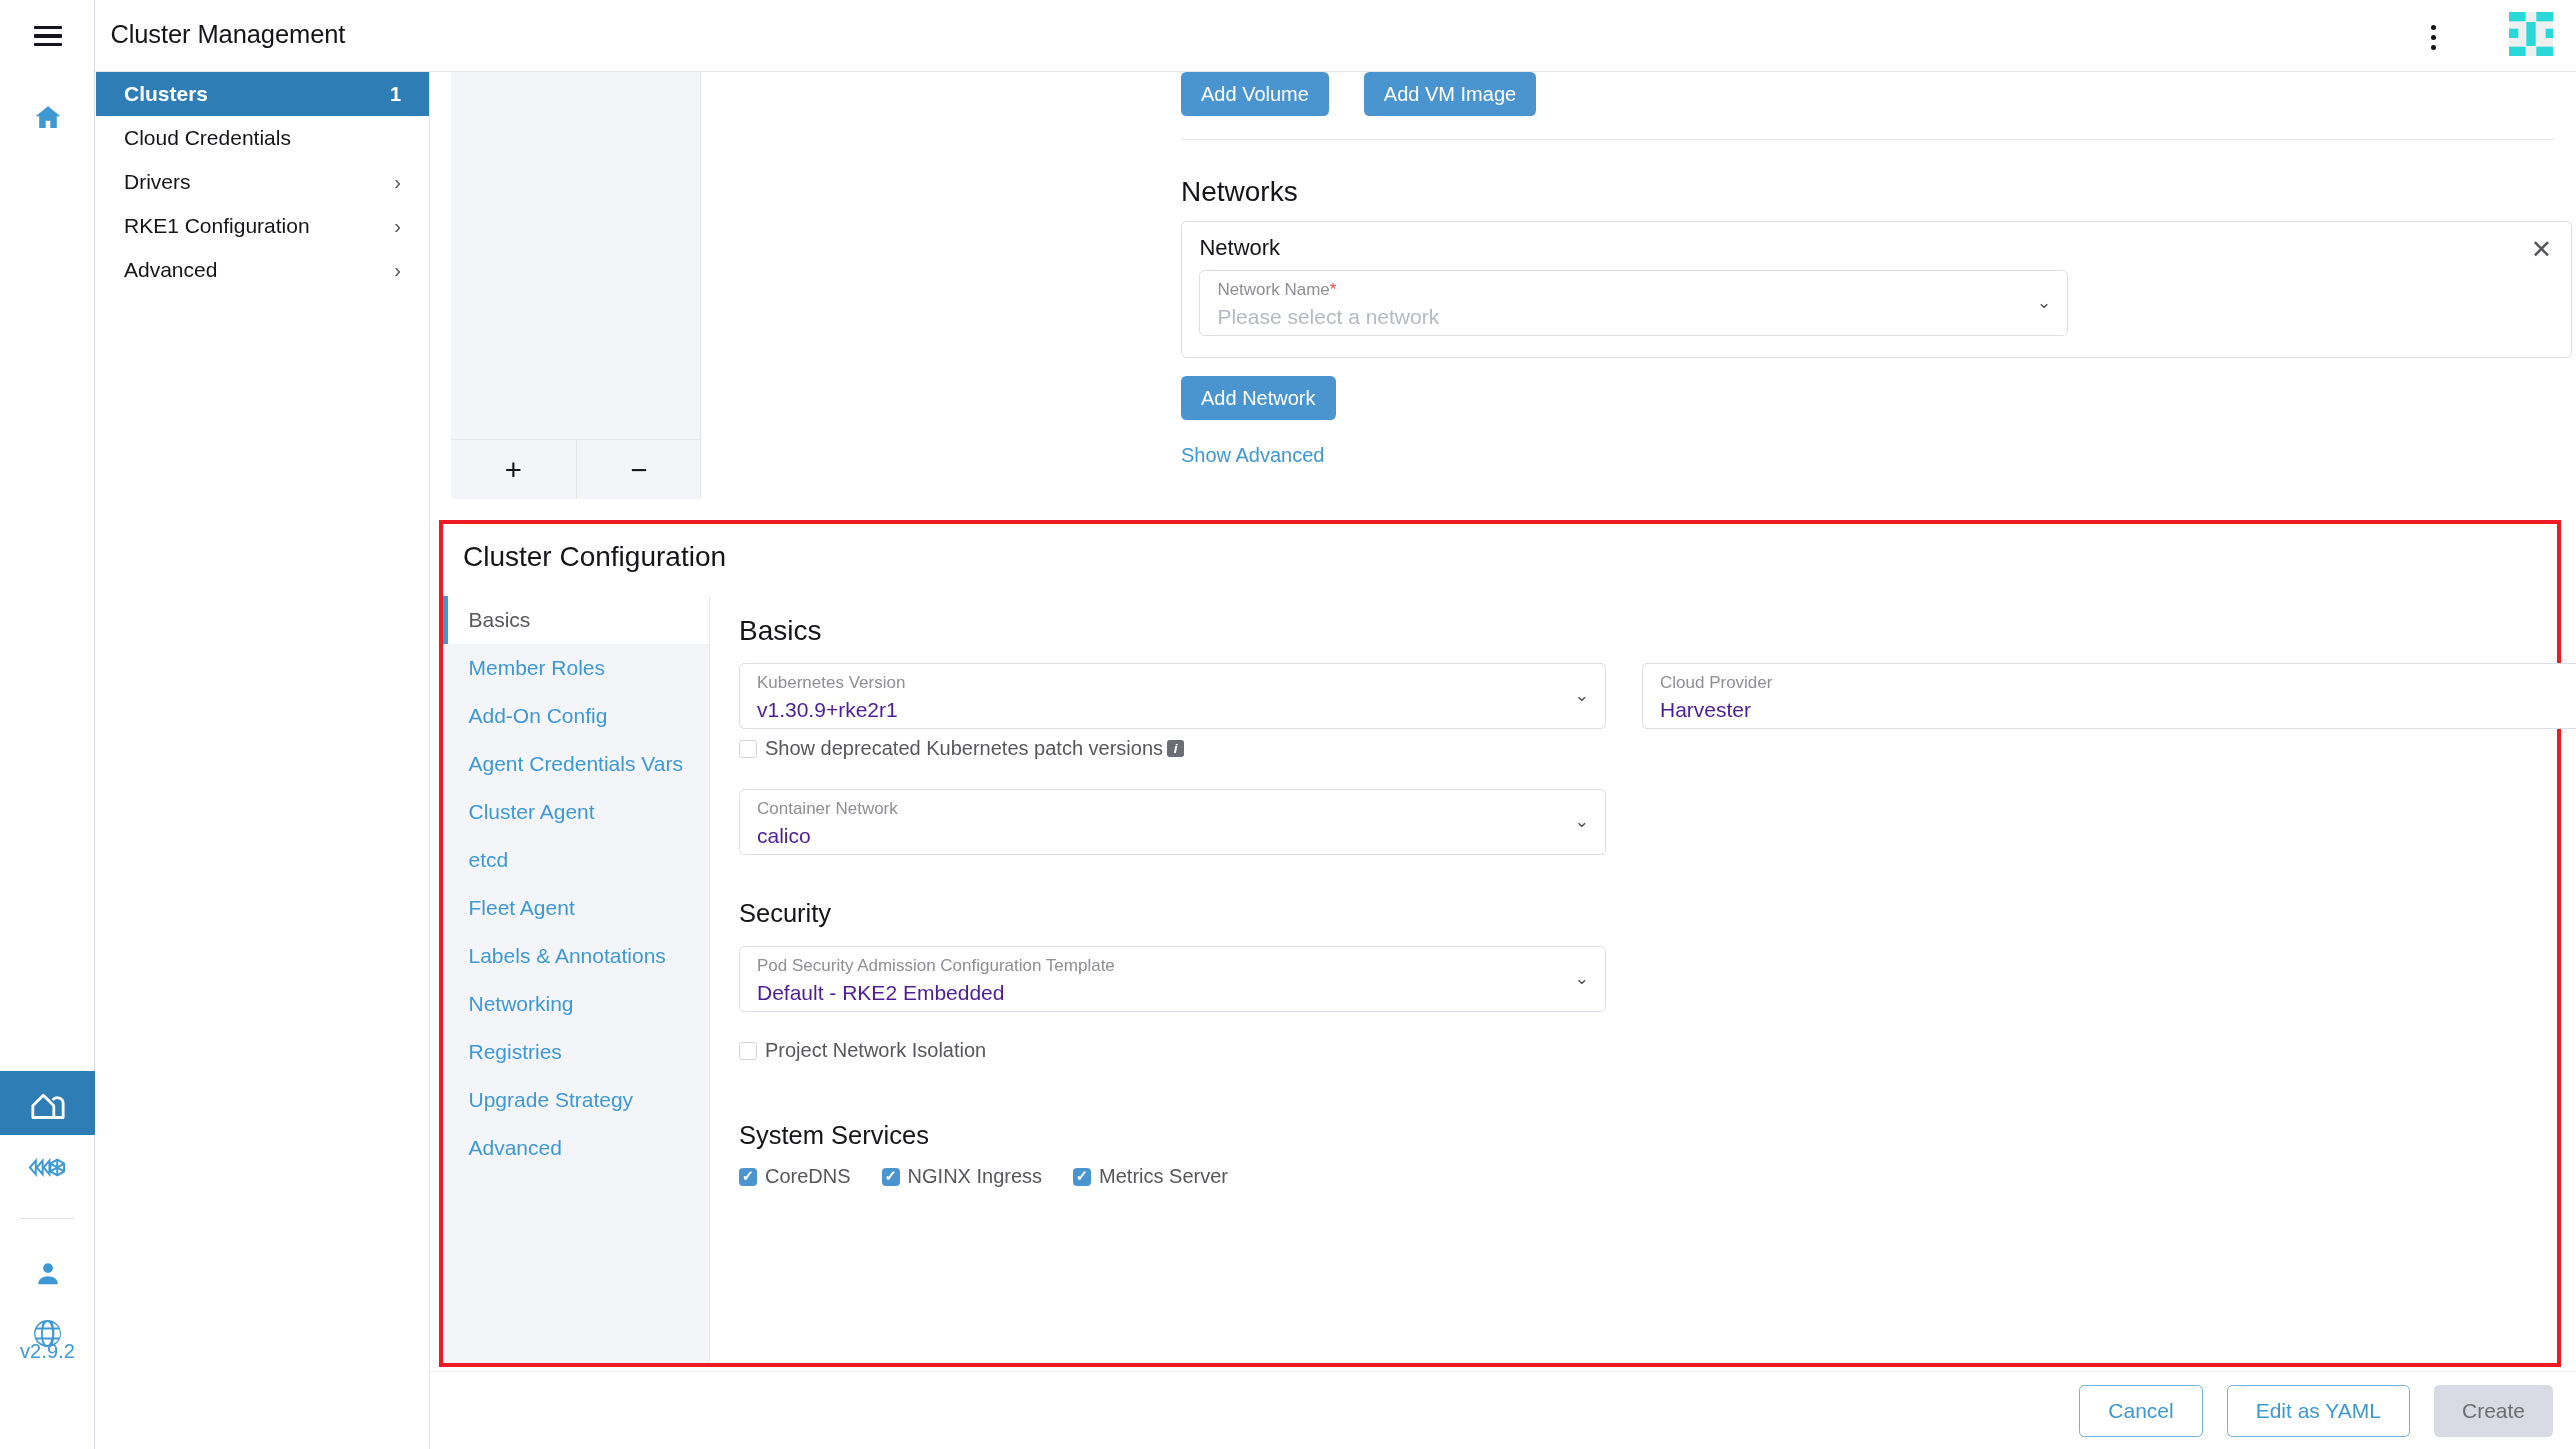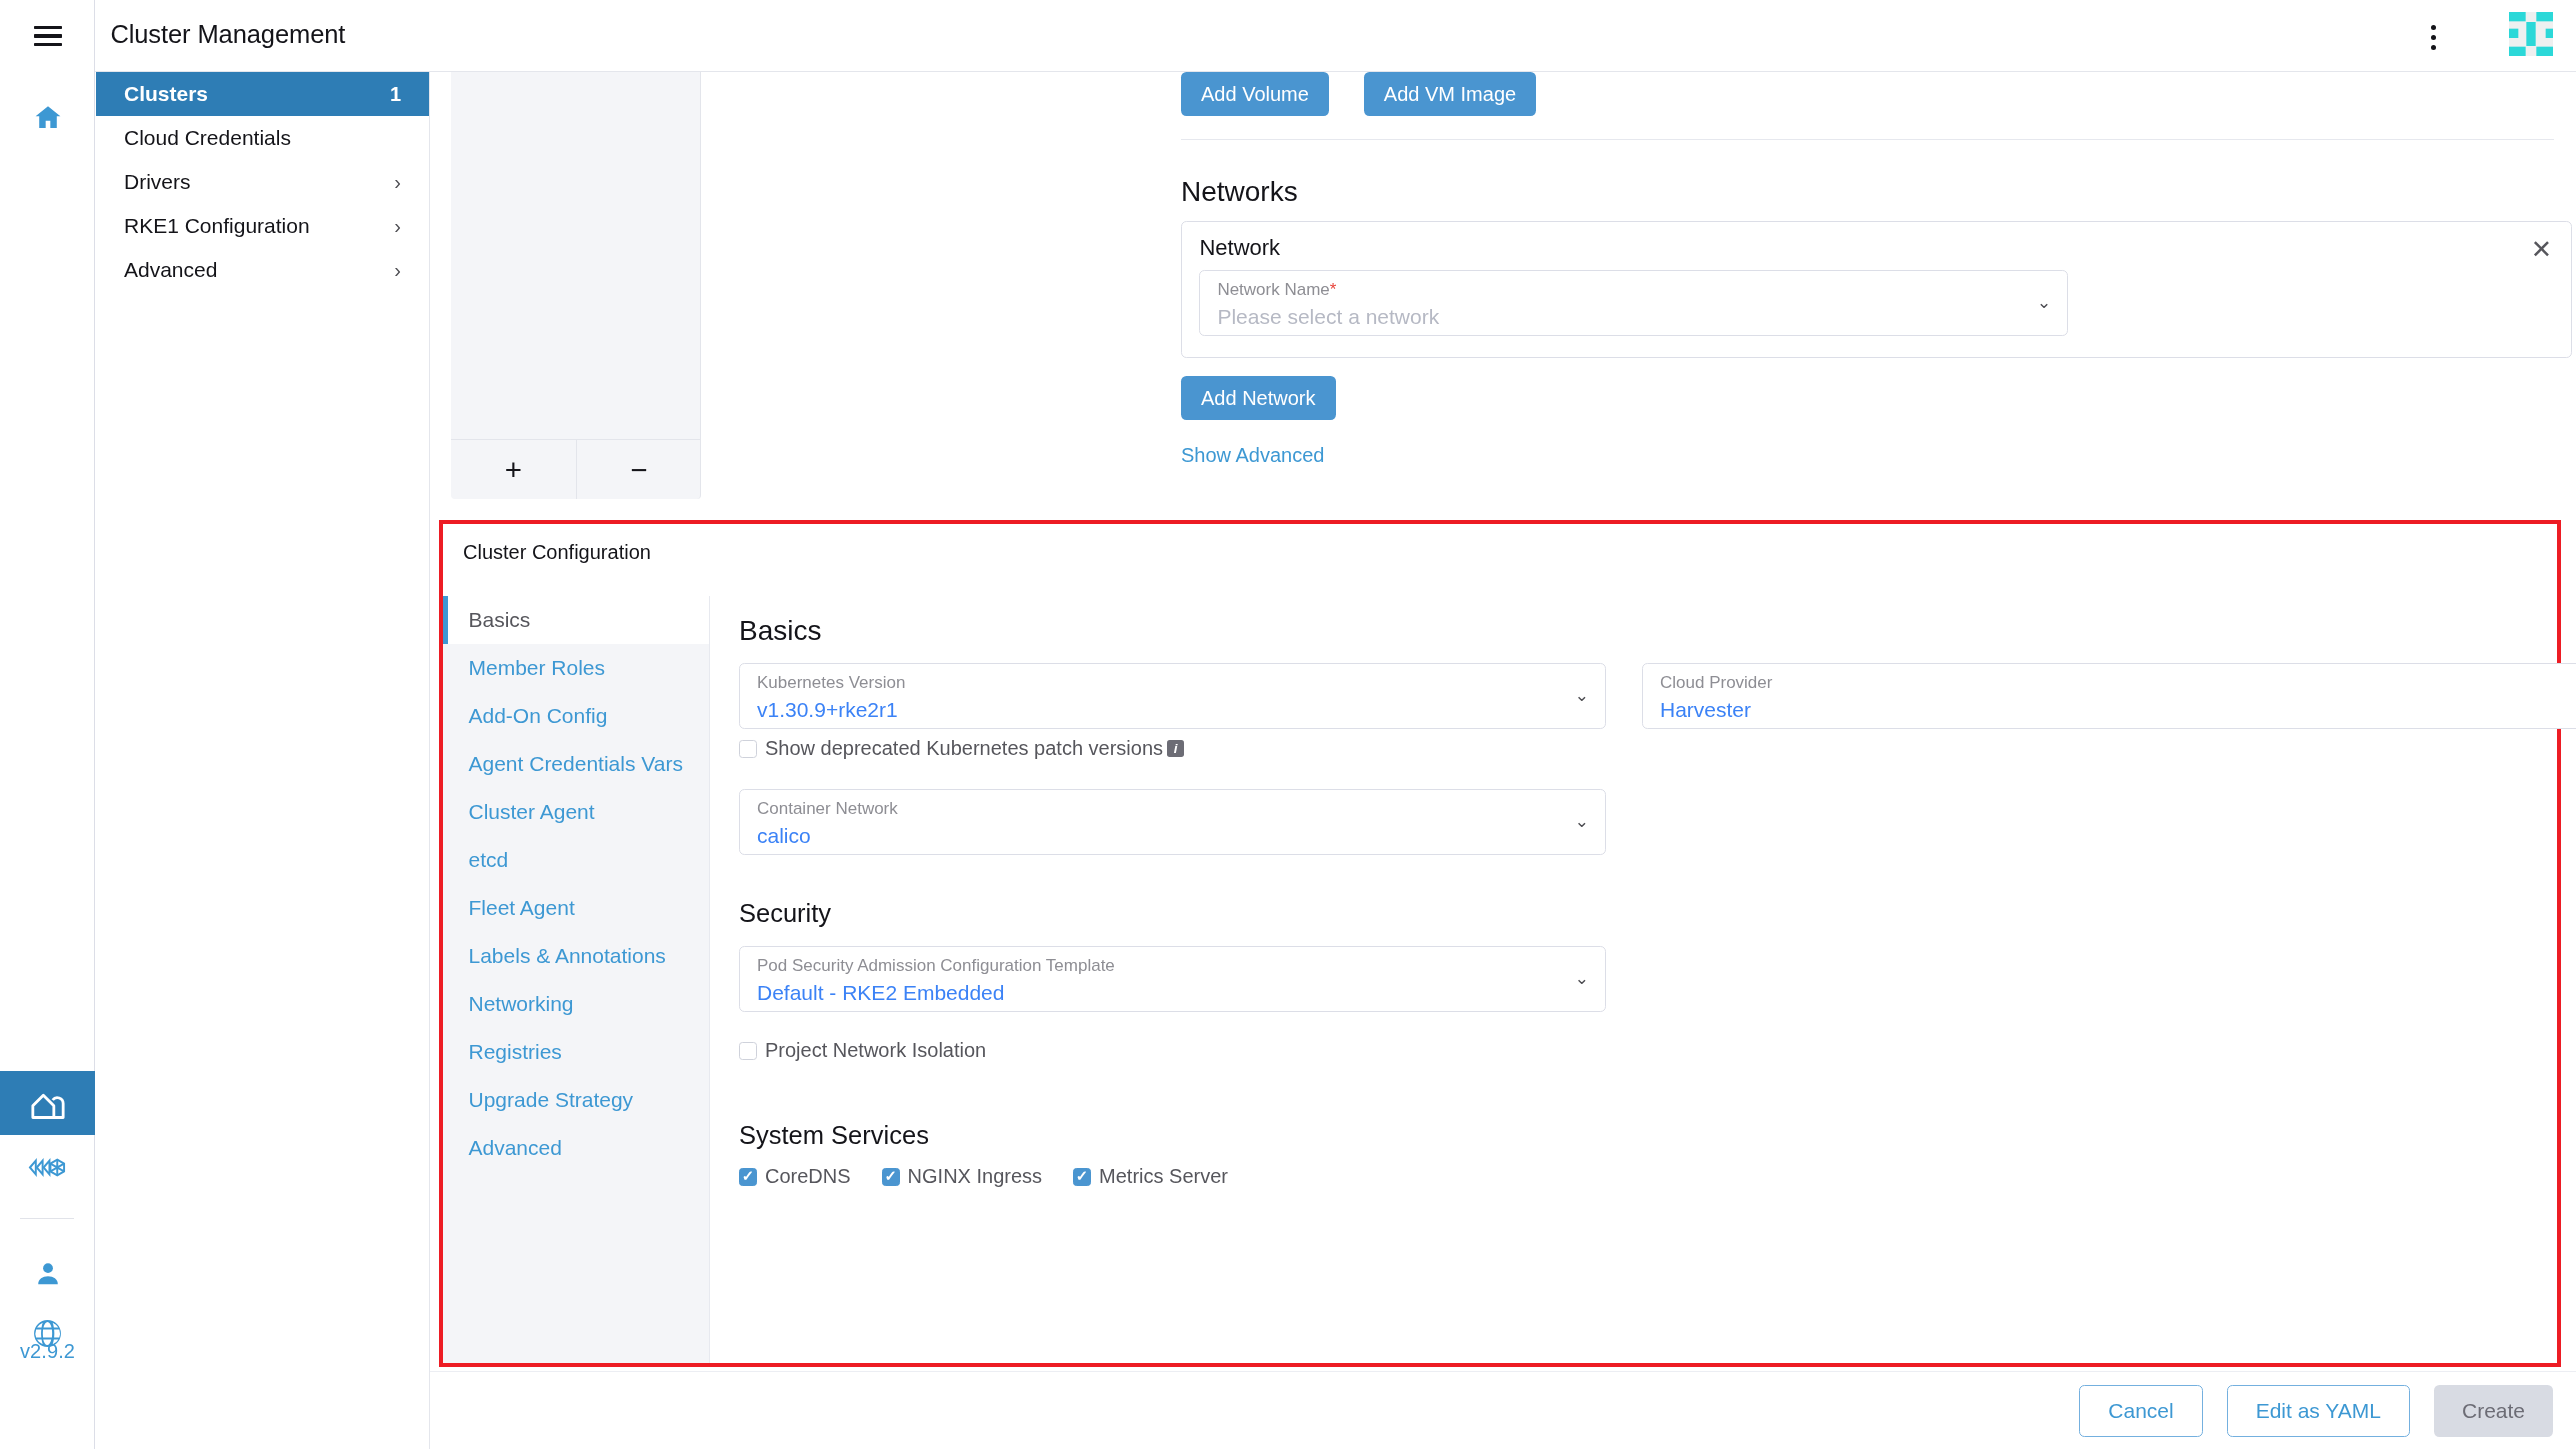--- a/index.html
+++ b/index.html
@@ -121,38 +121,38 @@
   }
 
   .field {
     position: relative; border: 1.3px solid #dcdee7; border-radius: 5.4px; background: #fff;
     height: 66px;
   }
   .field .flabel {
     position: absolute; left: 17px; top: 9.4px; font-size: 17px; color: #8e8e94;
   }
   .field .fval {
-    position: absolute; left: 17px; top: 34px; font-size: 21px; color: #3b82f6;
+    position: absolute; left: 17px; top: 34px; font-size: 21px; color: #4c1d95;
   }
   .field .fval.ph { color: #b6b9c4; }
   .field .req { color: #e8453c; }
   .field .caret {
     position: absolute; right: 16px; top: 50%; transform: translateY(-50%);
     font-size: 17.4px; color: #4e4e53; line-height: 1;
   }
 
   .link { color: #3d98d3; font-size: 20px; cursor: pointer; }
 
   
   .redbox {
     position: absolute; left: 439px; top: 520px; width: 2122px; height: 847px;
     border: 4.7px solid #ed1c24; background: #fff; z-index: 5;
   }
   .cc-title {
-    position: absolute; left: 20px; top: 17px; font-size: 20px; color: #141419;
+    position: absolute; left: 20px; top: 17px; font-size: 28px; color: #141419;
   }
   .cc-body {
     position: absolute; left: 0; top: 72px; right: 0; bottom: 0; display: flex;
   }
   .cc-tabs {
     width: 267px; background: #f4f5f8; padding-top: 0;
     border-right: 1.3px solid #e7e9ef;
   }
   .cc-tab {
     position: relative; height: 48px; display: flex; align-items: center;

